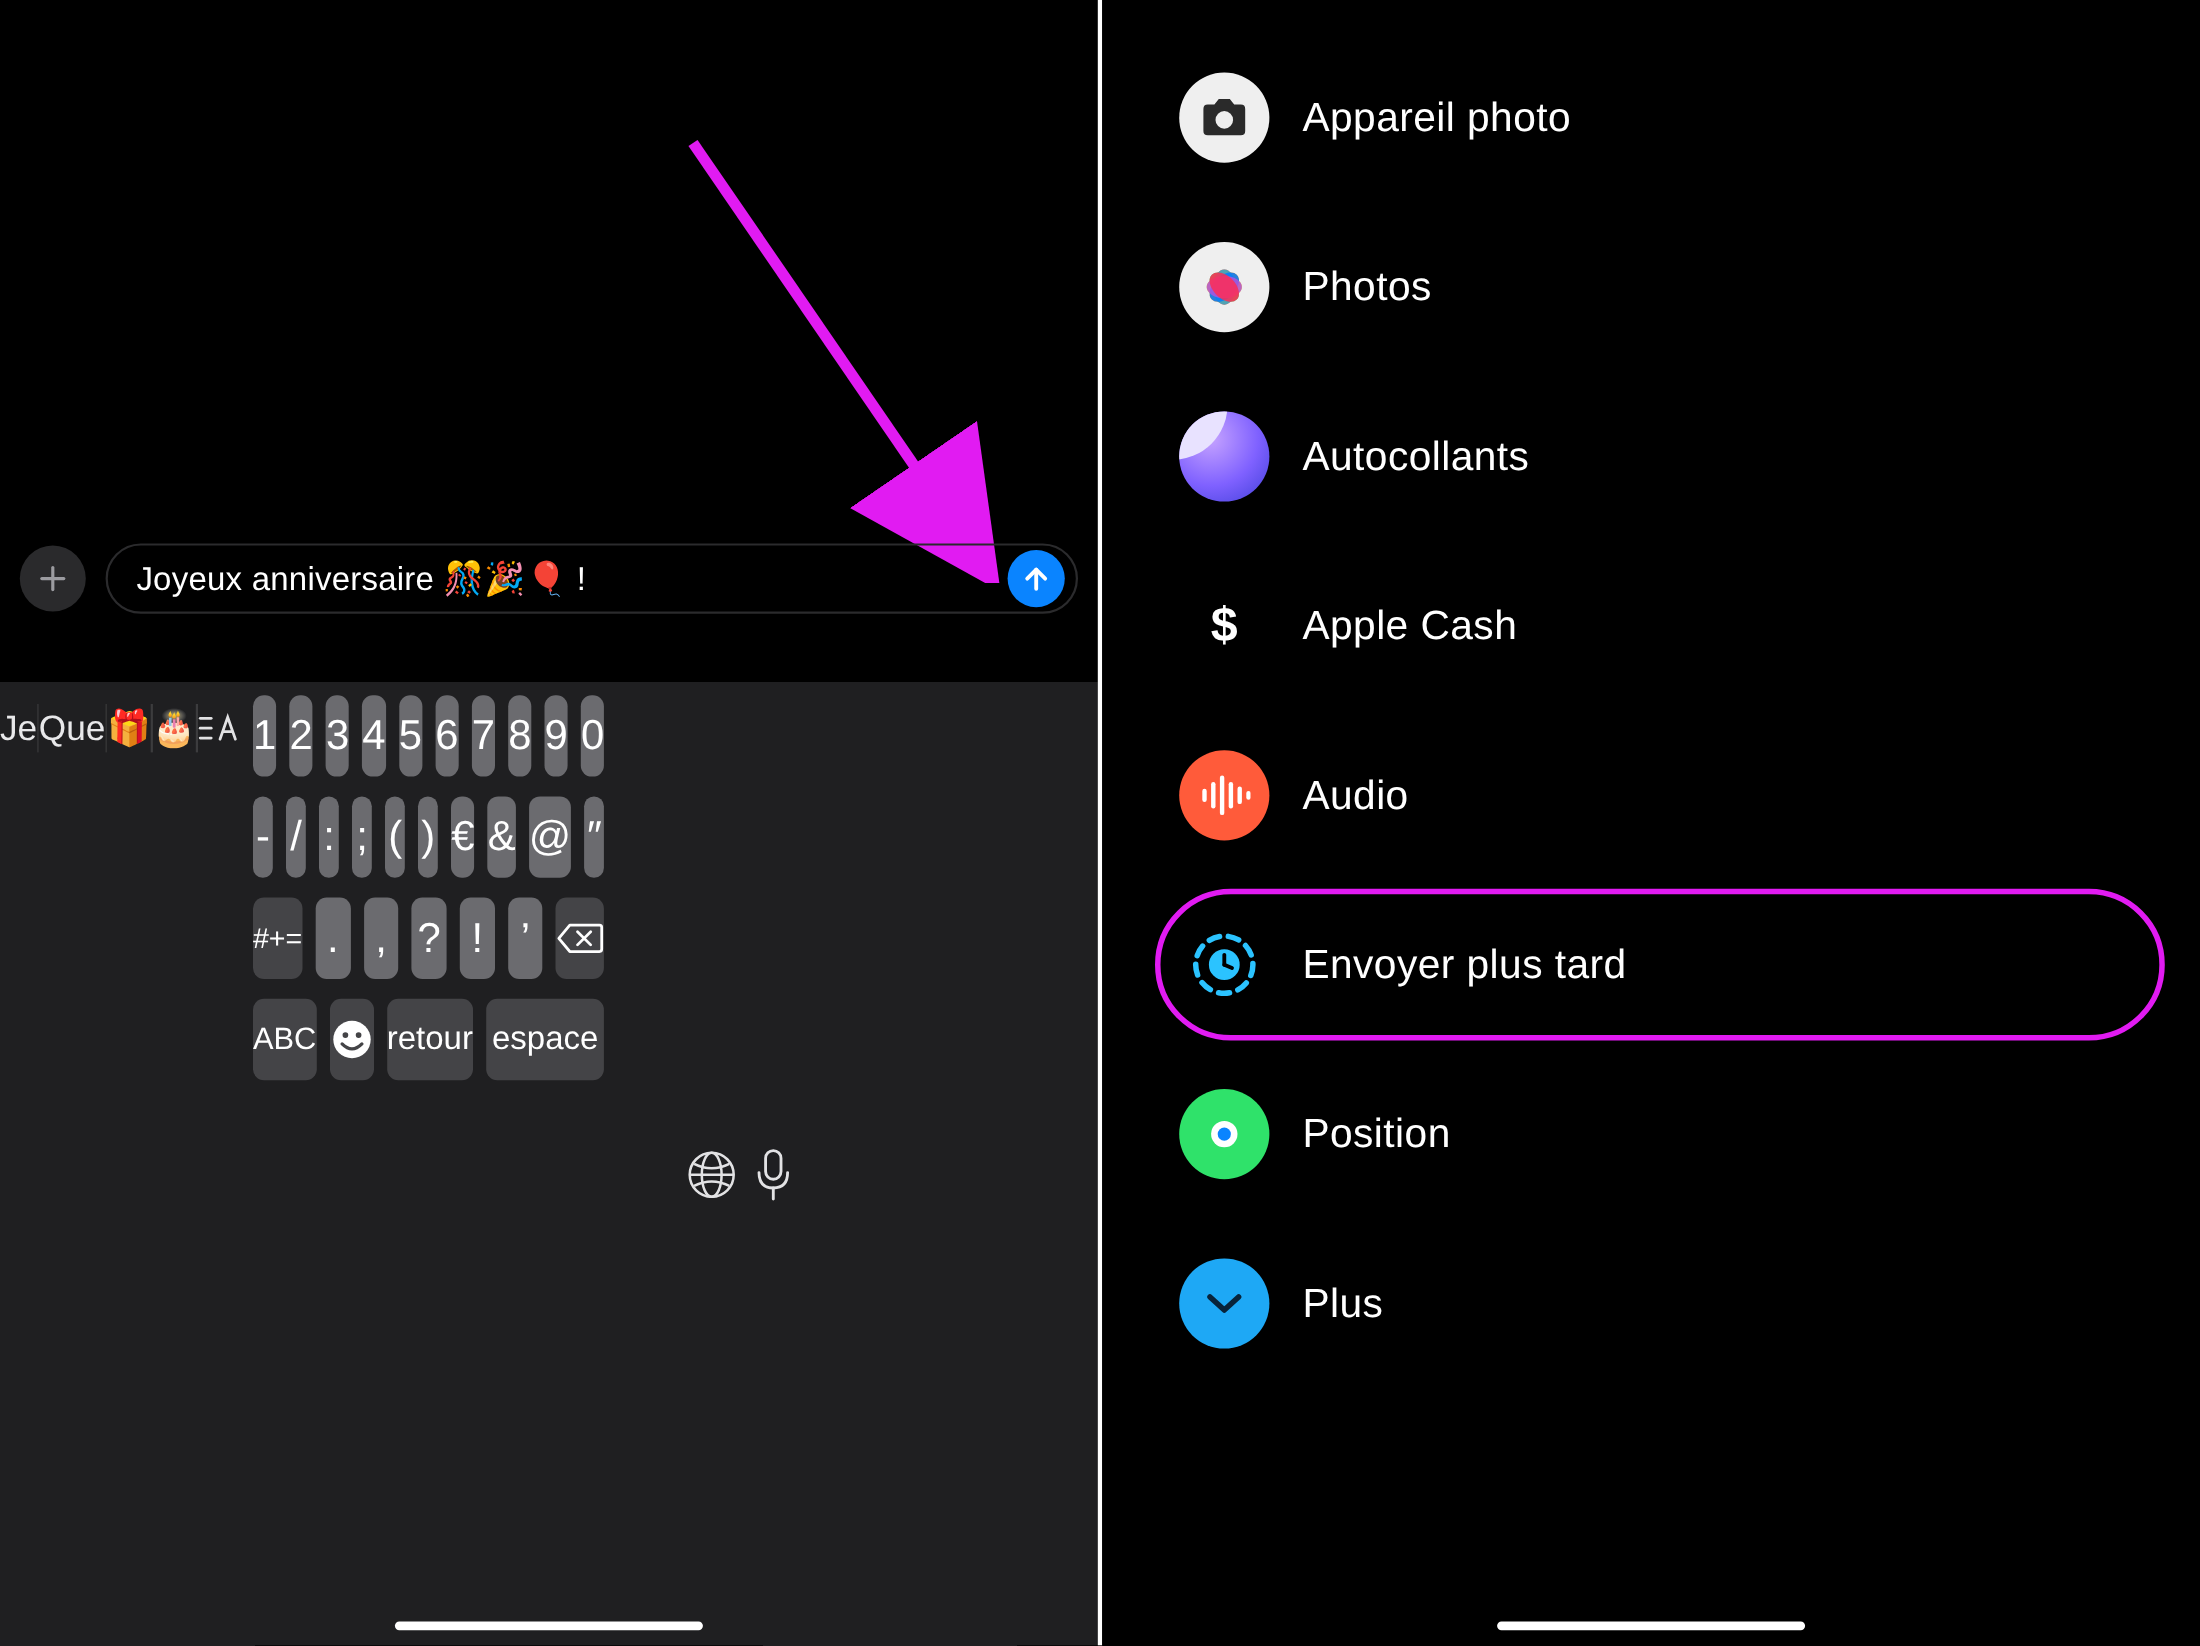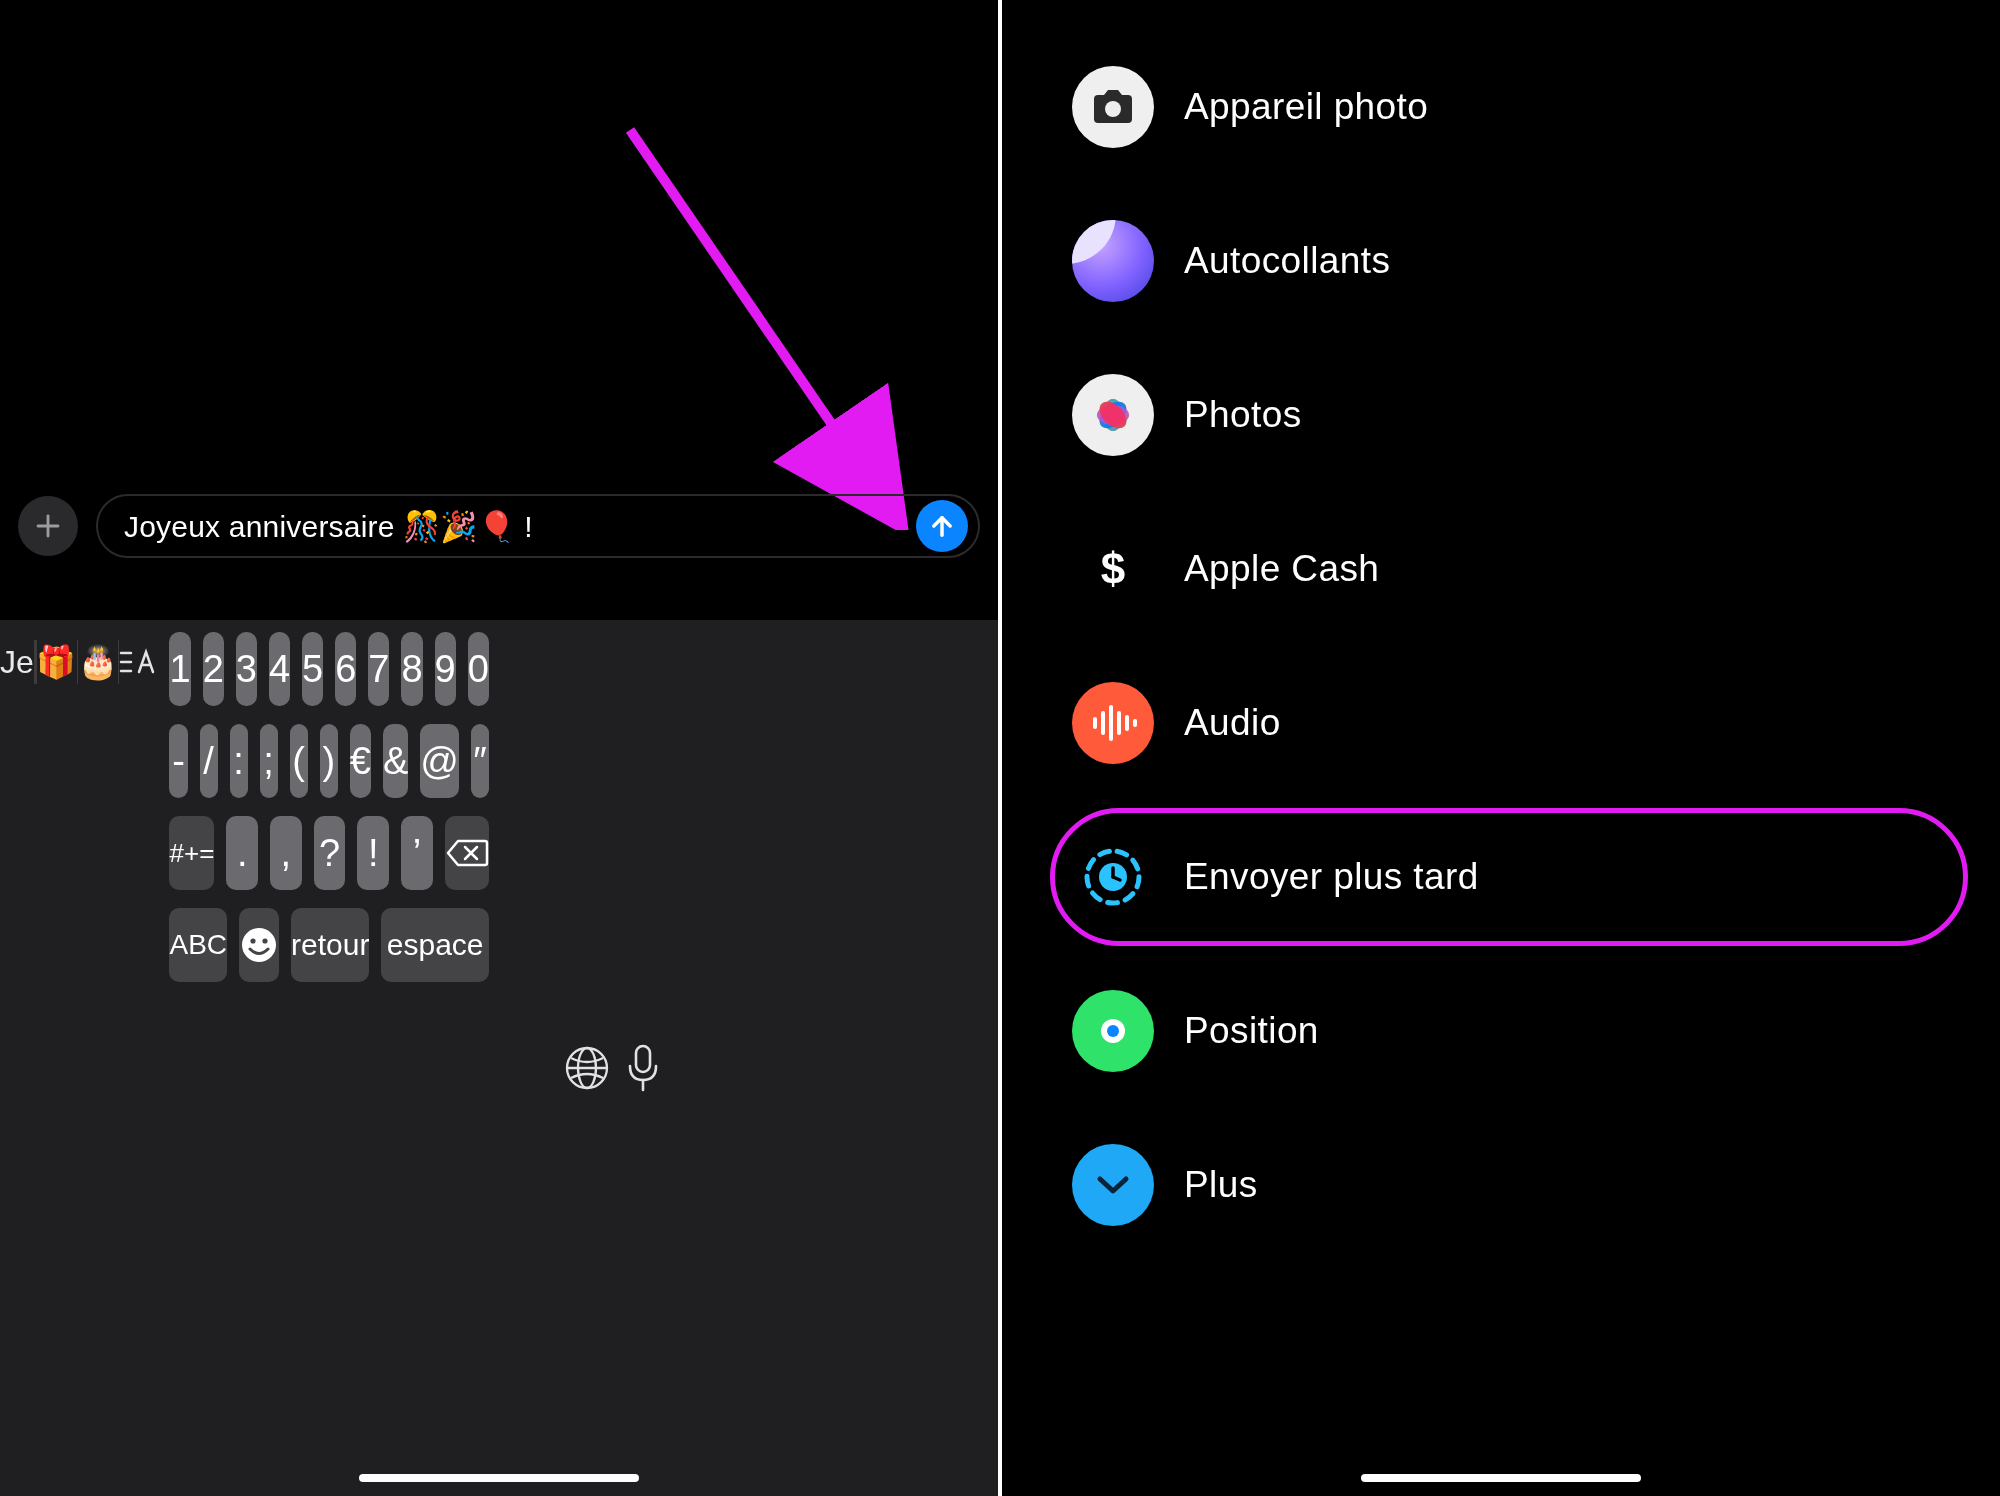--- a/index.html
+++ b/index.html
@@ -221,20 +221,23 @@
       </div>
     </div>
   </div>
 
   <div class="keyboard">
     <div class="predict-row">
       <div class="predict-cell" style="flex:1.4">
           <span>Je</span>
         </div>
       <div class="predict-sep"></div>
+      <div class="predict-cell" style="flex:1.4">
+          <span>Que</span>
+        </div>
       <div class="predict-sep"></div>
       <div class="predict-cell" style="flex:1.0">
           <span>🎁</span>
         </div>
       <div class="predict-sep"></div>
       <div class="predict-cell" style="flex:1.0">
           <span>🎂</span>
         </div>
       <div class="predict-sep"></div>
       <div class="predict-cell abtn" style="flex:0.7">
@@ -335,45 +338,45 @@
       <div class="mi-icon-wrap bg-white">
         <svg width="46" height="40" viewBox="0 0 46 40">
             <path d="M4 12 Q4 8 8 8 L14 8 L18 3 L28 3 L32 8 L38 8 Q42 8 42 12 L42 32 Q42 36 38 36 L8 36 Q4 36 4 32 Z" fill="#2a2a2a"></path>
             <circle cx="23" cy="22" r="8" fill="#eee"></circle>
           </svg>
       </div>
       <span class="mi-label">Appareil photo</span>
     </div>
 
     <div class="menu-item">
-      <div class="mi-icon-wrap sticker-bg" style="position:relative;overflow:hidden">
-        <div style="position:absolute;top:-6px;left:-6px;width:50px;height:50px;background:#e8e2ff;border-bottom-right-radius:60px;"></div>
-      </div>
-      <span class="mi-label">Autocollants</span>
-    </div>
-
-    <div class="menu-item">
       <div class="mi-icon-wrap bg-white">
         <svg width="54" height="54" viewBox="0 0 54 54">
           <g transform="translate(27,27)">
             <ellipse rx="10" ry="16" fill="#ff3b30" opacity="0.85" transform="rotate(0)"></ellipse>
             <ellipse rx="10" ry="16" fill="#ff9500" opacity="0.85" transform="rotate(45)"></ellipse>
             <ellipse rx="10" ry="16" fill="#ffcc00" opacity="0.85" transform="rotate(90)"></ellipse>
             <ellipse rx="10" ry="16" fill="#34c759" opacity="0.85" transform="rotate(135)"></ellipse>
             <ellipse rx="10" ry="16" fill="#30b0c7" opacity="0.85" transform="rotate(180)"></ellipse>
             <ellipse rx="10" ry="16" fill="#007aff" opacity="0.85" transform="rotate(225)"></ellipse>
             <ellipse rx="10" ry="16" fill="#af52de" opacity="0.85" transform="rotate(270)"></ellipse>
             <ellipse rx="10" ry="16" fill="#ff2d55" opacity="0.85" transform="rotate(315)"></ellipse>
           </g>
         </svg>
       </div>
       <span class="mi-label">Photos</span>
     </div>
 
     <div class="menu-item">
+      <div class="mi-icon-wrap sticker-bg" style="position:relative;overflow:hidden">
+        <div style="position:absolute;top:-6px;left:-6px;width:50px;height:50px;background:#e8e2ff;border-bottom-right-radius:60px;"></div>
+      </div>
+      <span class="mi-label">Autocollants</span>
+    </div>
+
+    <div class="menu-item">
       <div class="mi-icon-wrap bg-black">
         <span style="color:#fff;font-size:44px;font-weight:600">$</span>
       </div>
       <span class="mi-label">Apple Cash</span>
     </div>
 
     <div class="menu-item">
       <div class="mi-icon-wrap bg-orange">
         <svg width="48" height="40" viewBox="0 0 48 40" stroke="#fff" stroke-width="4" stroke-linecap="round">
           <line x1="6" y1="16" x2="6" y2="24"></line>

